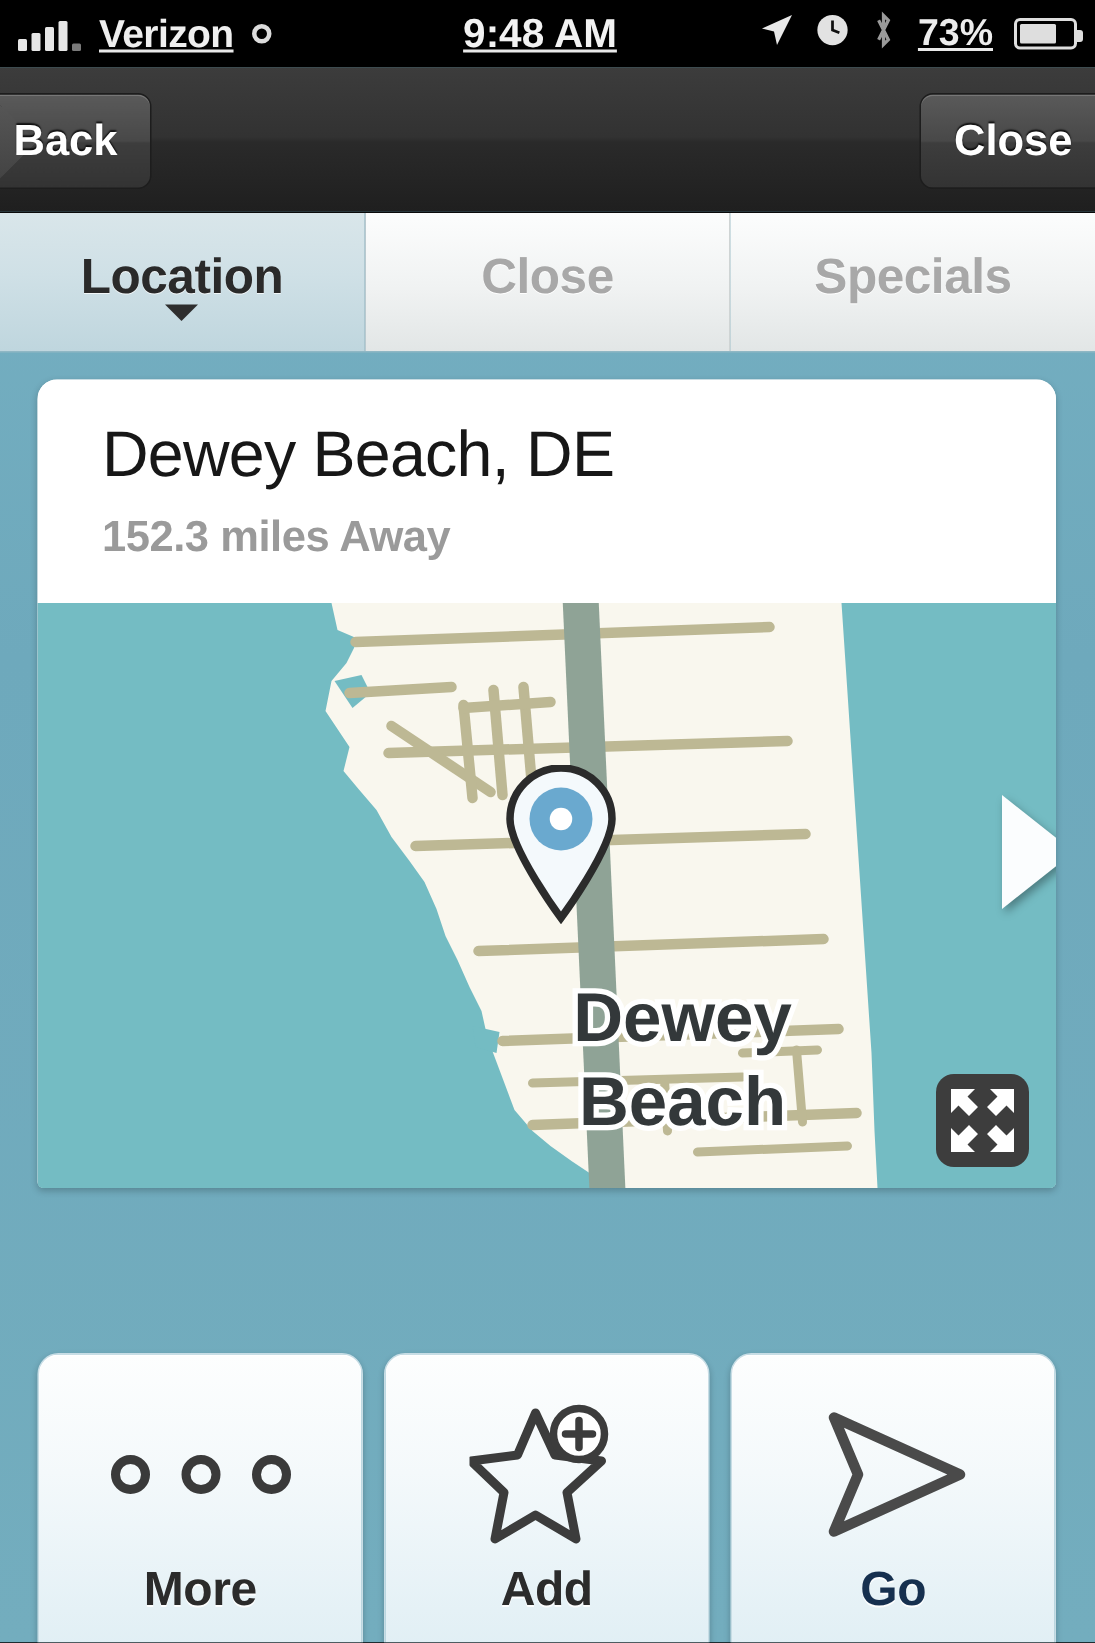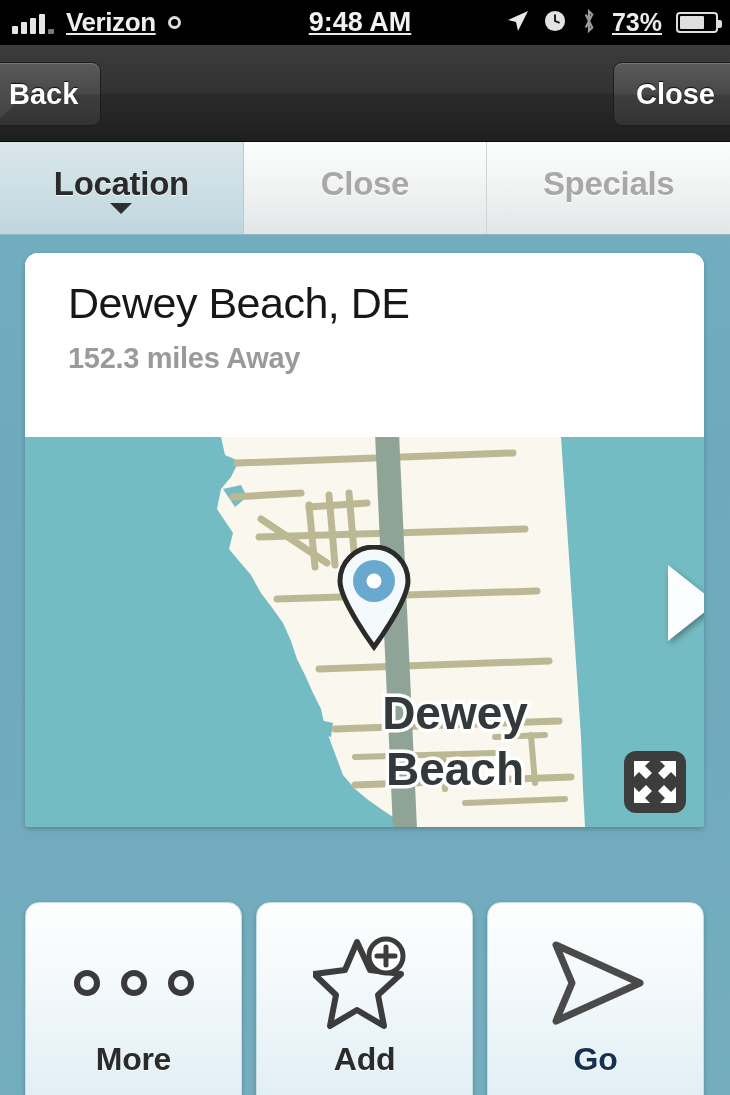--- a/index.html
+++ b/index.html
@@ -233,21 +233,21 @@
     top: 253px;
     width: 679px;
     border-radius: 13px 13px 4px 4px;
     background: #ffffff;
     box-shadow: 0 2px 5px rgba(0,0,0,0.22);
     overflow: hidden;
   }
   .card-head {
     padding: 28px 0 14px 43px;
     background: #fff;
-    height: 184px;
+    height: 149px;
     box-sizing: border-box;
   }
   .place-title {
     font-size: 43px;
     color: #171717;
     letter-spacing: -0.5px;
     margin: 0 0 16px 0;
     line-height: 1.05;
   }
   .place-distance {

